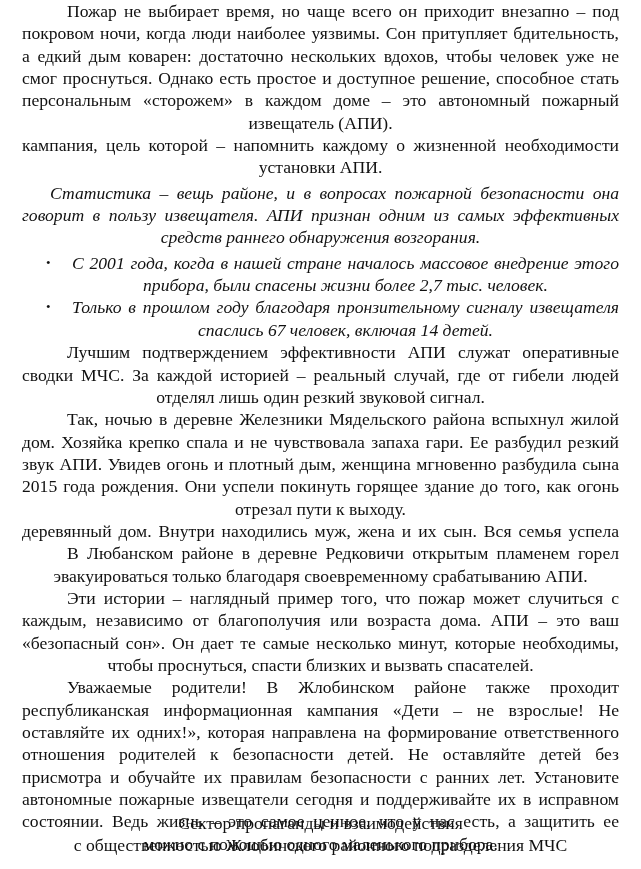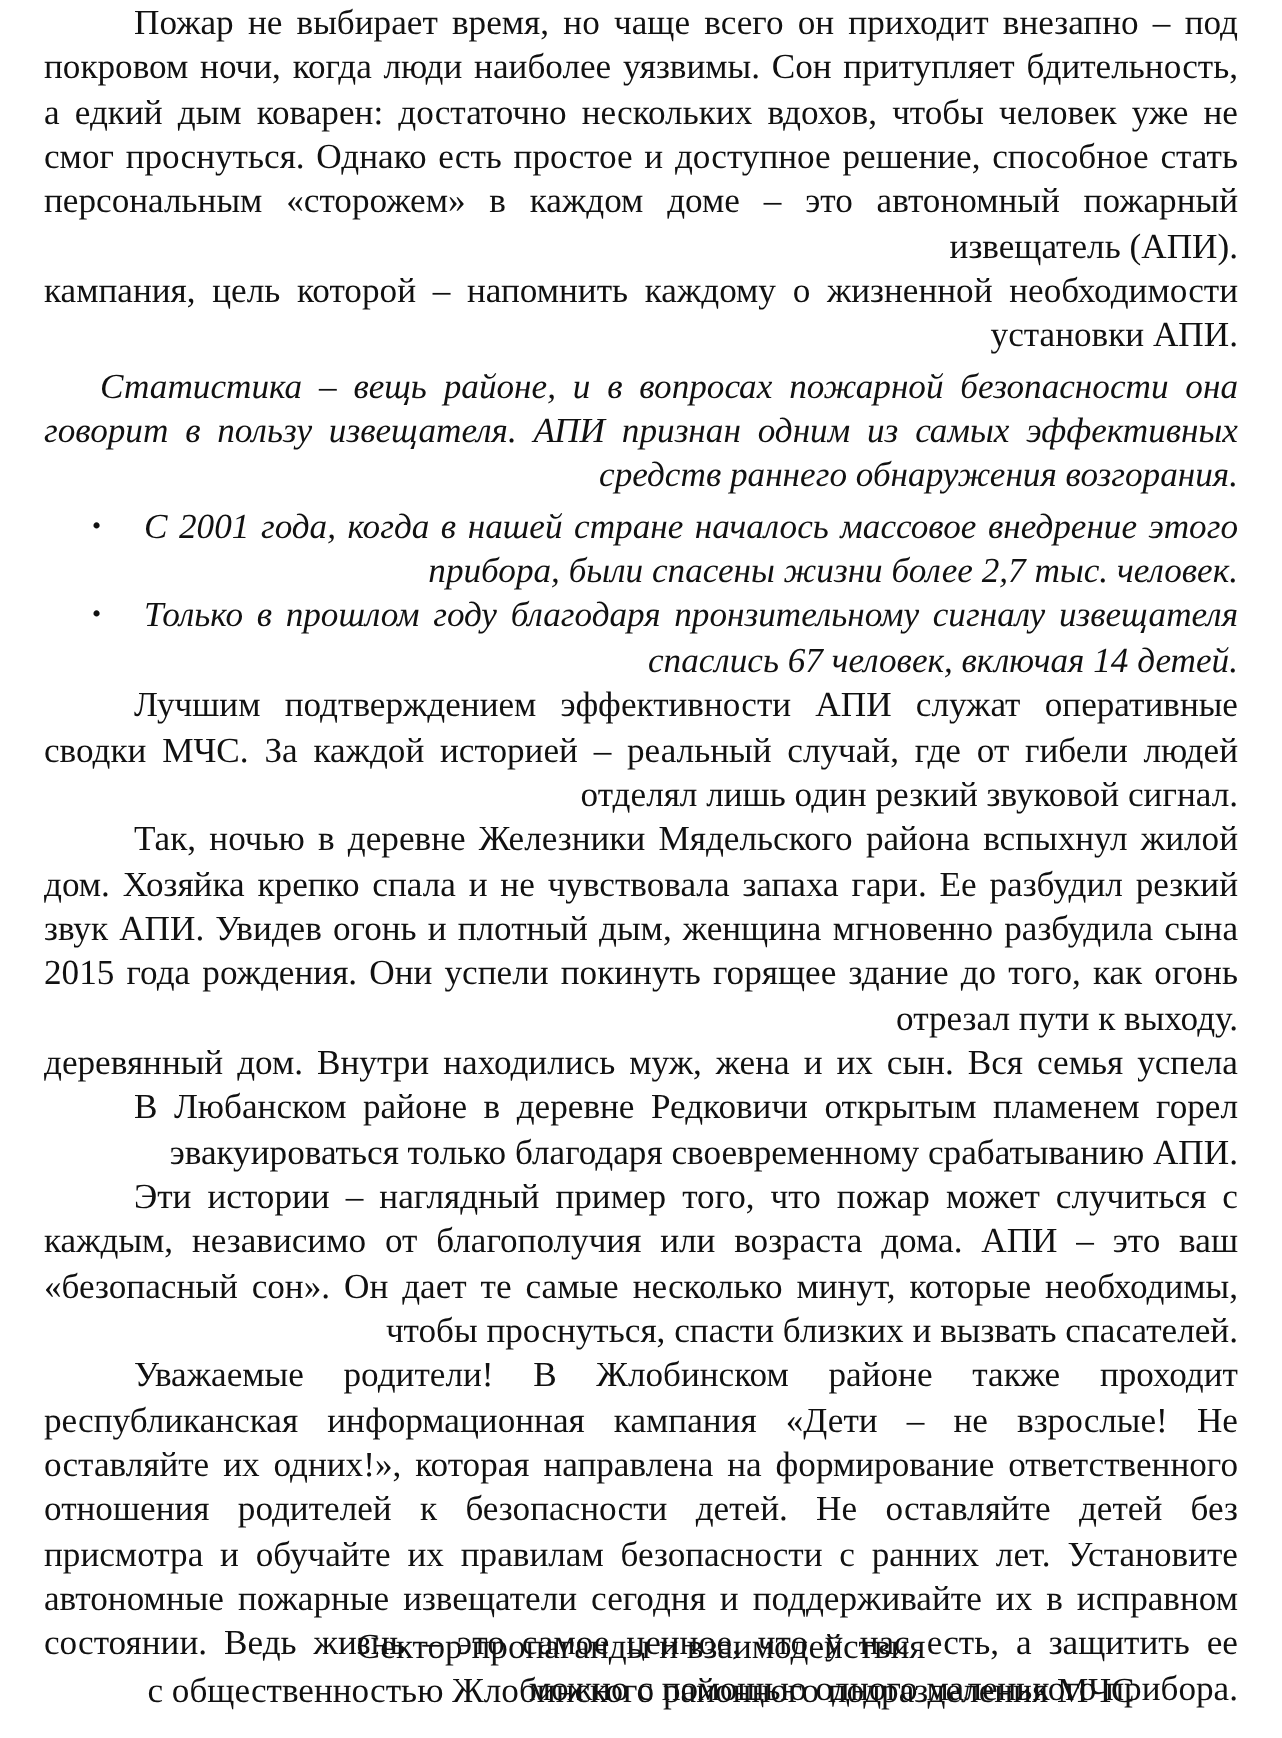--- a/index.html
+++ b/index.html
@@ -26,21 +26,21 @@
       height: 22.35px;
       line-height: 22.35px;
       white-space: nowrap;
       overflow: visible;
     }
     .just {
       text-align: justify;
       text-align-last: justify;
     }
     .left {
-      text-align: right;
+      text-align: center;
     }
     .indent {
       padding-left: 45px;
     }
     .italic {
       font-style: italic;
     }
     .stats-indent {
       padding-left: 28px;
     }

